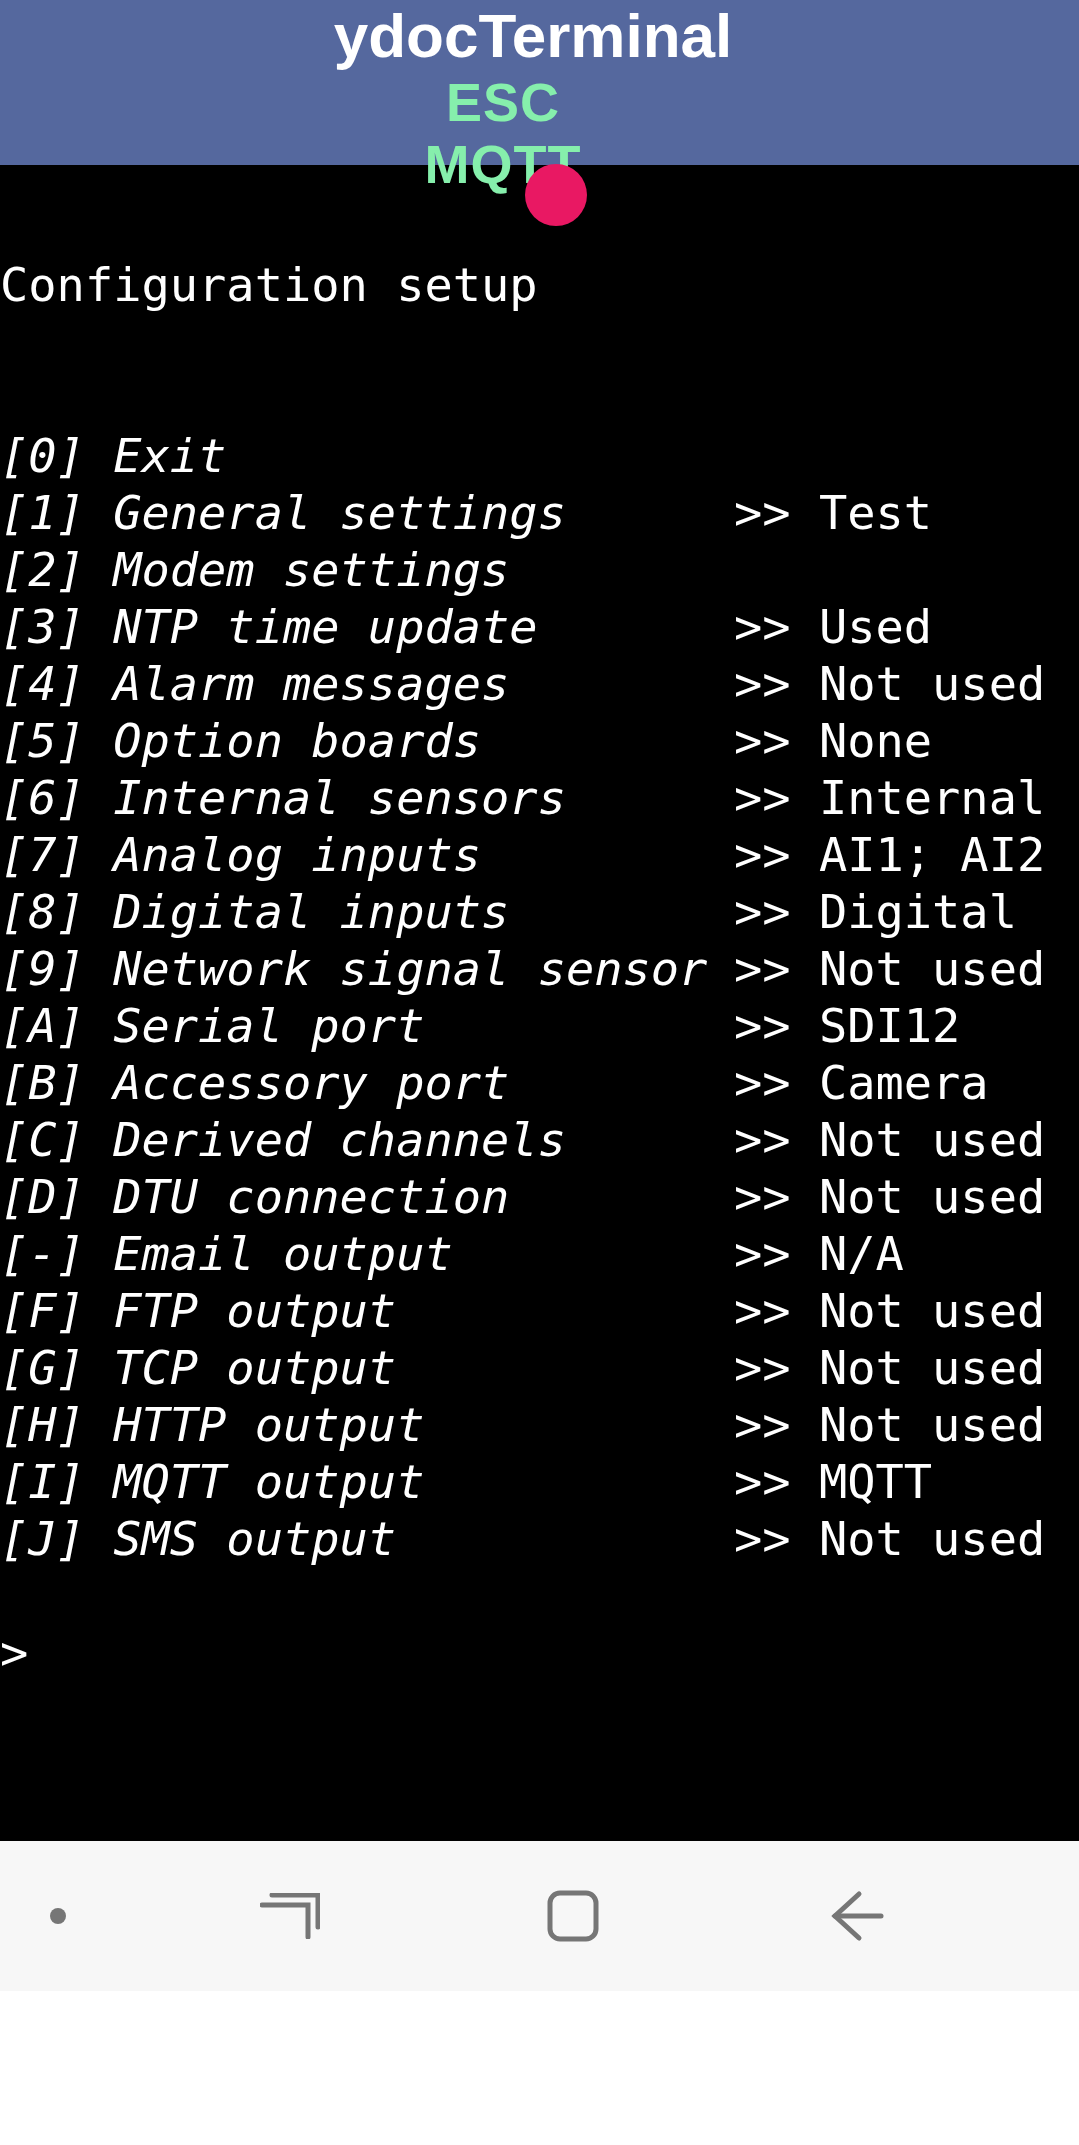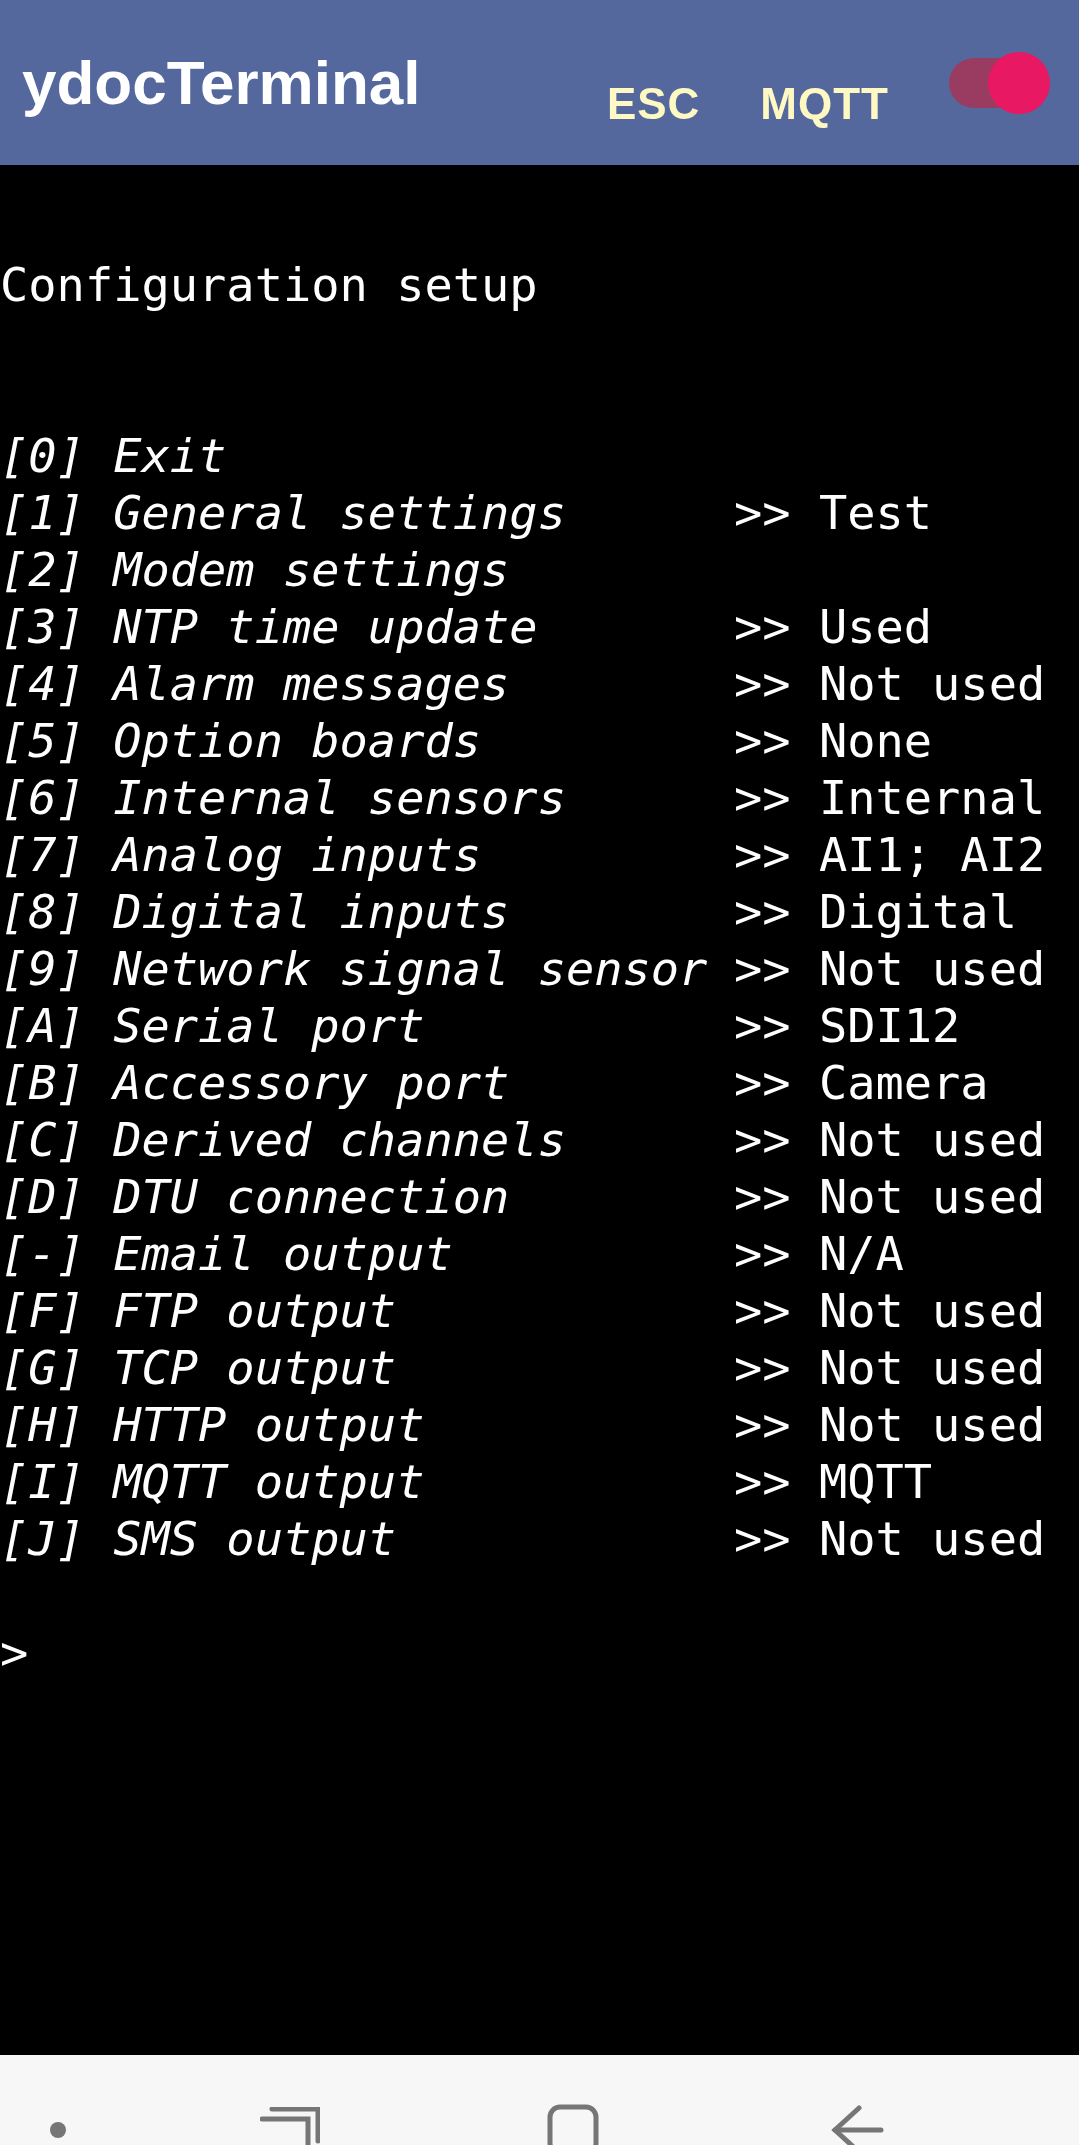--- a/index.html
+++ b/index.html
@@ -3,55 +3,55 @@
 <meta charset="utf-8">
 <style>
   * { margin: 0; padding: 0; box-sizing: border-box; }
   html, body { width: 1079px; height: 2145px; overflow: hidden; font-family: sans-serif; }
   .app-bar {
     height: 165px;
     background: #55689e;
     display: flex;
     align-items: center;
     padding: 0 35px 0 22px;
+    flex-direction: column;
   }
   .app-title {
     color: #ffffff;
     font-size: 62px;
     font-weight: 700;
     flex: 1;
   }
   .key-btn {
-    color: #fef9c3;
-    font-size: 44px;
+    color: #86efac;
+    font-size: 54px;
     font-weight: 600;
     margin-right: 60px;
     letter-spacing: 1px;
-    margin-top: 42px;
   }
   .toggle {
     width: 95px;
     height: 50px;
     background: #9a3b62;
     border-radius: 25px;
     position: relative;
     display: flex;
     align-items: center;
   }
   .toggle-knob {
     width: 62px;
     height: 62px;
     background: #e91863;
     border-radius: 50%;
     position: absolute;
     right: -6px;
   }
   .terminal {
     background: #000000;
-    height: 1890px;
+    height: 1676px;
     padding-top: 34px;
     font-family: "Menlo", "Consolas", "DejaVu Sans Mono", monospace;
     font-size: 47px;
     line-height: 57px;
     color: #ffffff;
     white-space: pre;
     overflow: hidden;
   }
   .menu-line { display: flex; }
   .menu-left { width: 734px; flex-shrink: 0; font-style: italic; }

